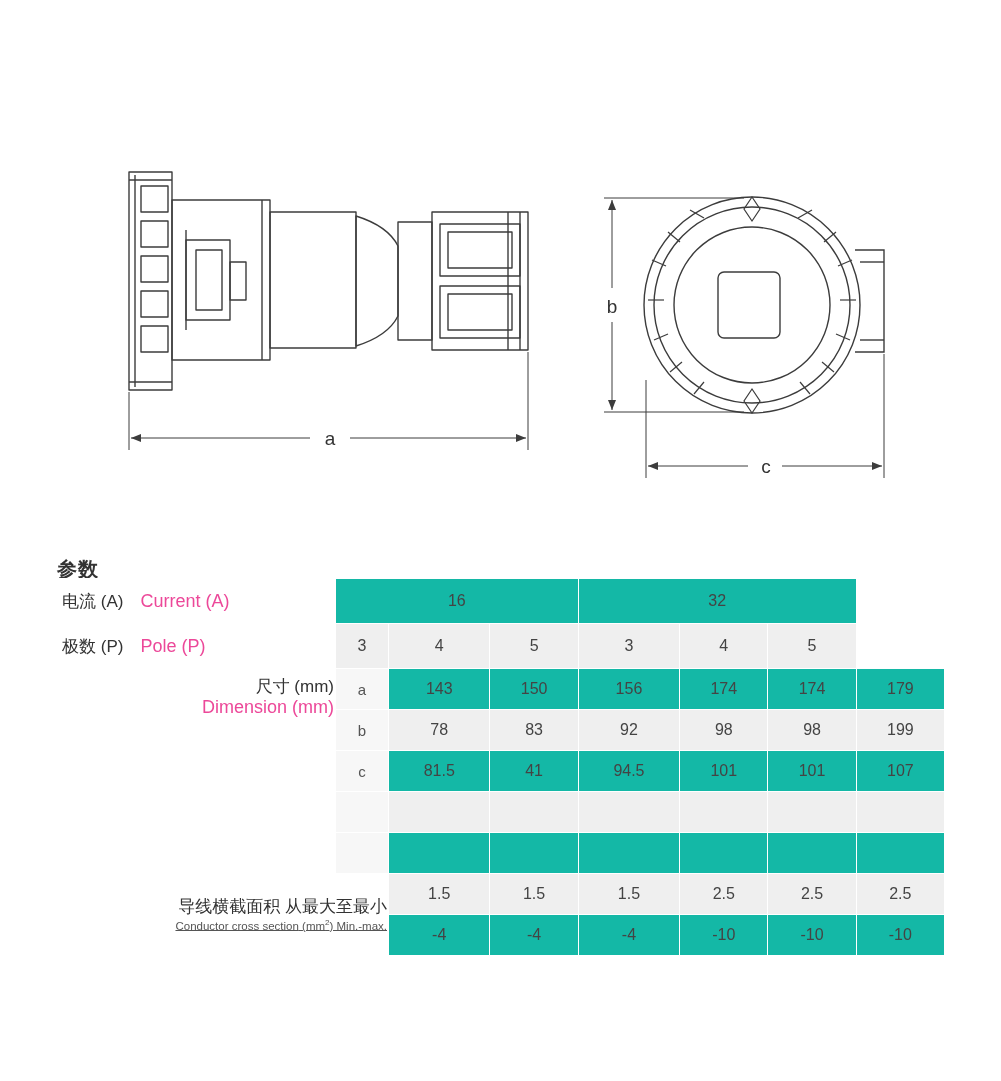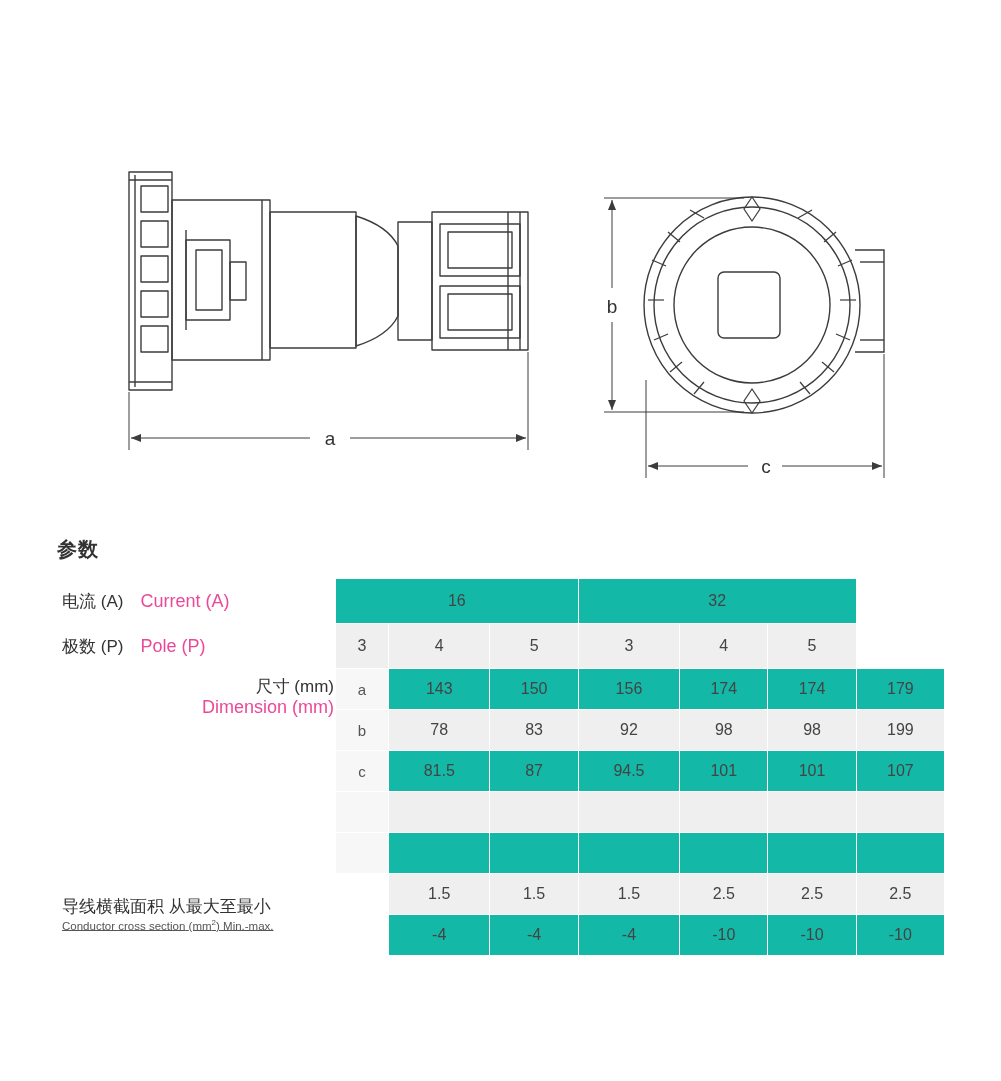--- a/index.html
+++ b/index.html
@@ -27,21 +27,21 @@
   .dim-label {
     font-family: "Liberation Sans", sans-serif;
     font-size: 19px;
     fill: #333333;
   }
 
   
   .section-title {
     position: absolute;
     left: 57px;
-    top: 536px;
+    top: 556px;
     font-size: 20px;
     font-weight: bold;
     color: #333333;
     letter-spacing: 1px;
   }
 
   
   .params-table {
     position: absolute;
     left: 57px;
@@ -92,21 +92,21 @@
     background: #ffffff !important;
     text-align: right;
     padding-left: 4px;
     vertical-align: top;
     padding-top: 8px;
   }
   td.blank-sub { background: #f7f7f7; }
 
   td.cond-label {
     background: #ffffff !important;
-    text-align: left;
+    text-align: right;
     padding-left: 4px;
   }
   .cond-cn { font-size: 17px; color: #333333; display:block; line-height: 1.3; }
   .cond-en { font-size: 11.5px; color: #555555; display:block; line-height: 1.3; text-decoration: underline; }
   .cond-en sup { font-size: 8px; }
 </style>
 </head>
 <body>
 
 <div class="drawing-area">
@@ -250,21 +250,21 @@
       <td>83</td>
       <td>92</td>
       <td>98</td>
       <td>98</td>
       <td>199</td>
     </tr>
 
     <tr class="d-row row-shade-a">
       <td class="sublabel-cell">c</td>
       <td>81.5</td>
-      <td>87</td>
+      <td>41</td>
       <td>94.5</td>
       <td>101</td>
       <td>101</td>
       <td>107</td>
     </tr>
 
     <tr class="empty-row row-shade-b">
       <td class="blank-sub"></td>
       <td></td>
       <td></td>

